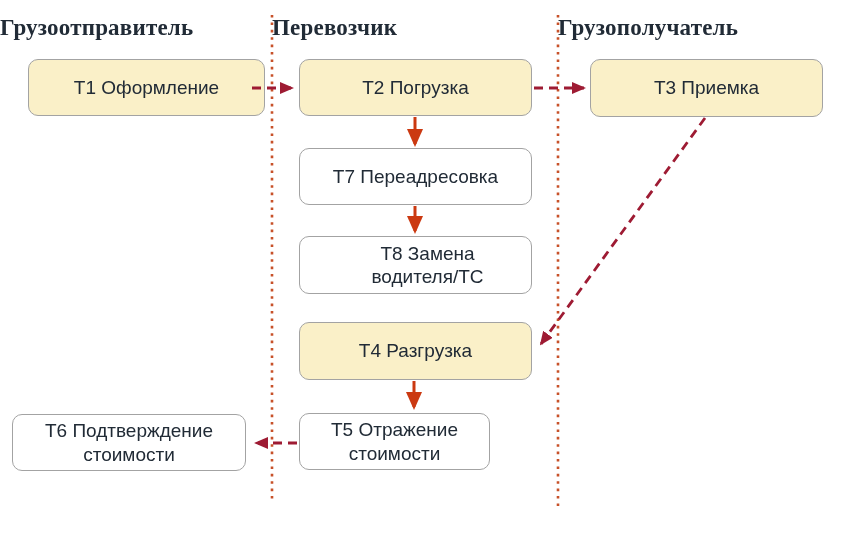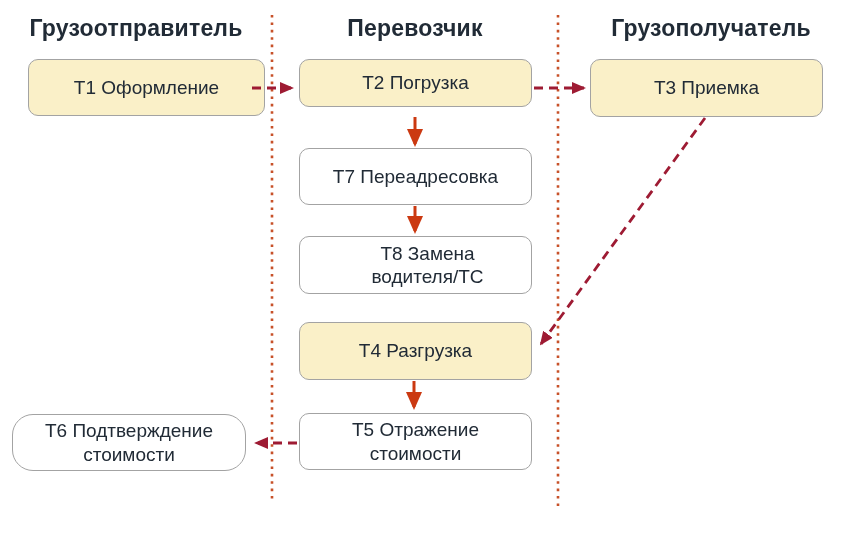--- a/index.html
+++ b/index.html
@@ -14,22 +14,23 @@
     background: #ffffff;
     font-family: "Liberation Sans", sans-serif;
     overflow: hidden;
   }
   .col-header {
     position: absolute;
     top: 15px;
     font-size: 23px;
     font-weight: bold;
     color: #212b36;
-    text-align: center;
+    text-align: left;
     letter-spacing: 0.2px;
+    font-family: Liberation Serif, serif;
   }
   .col-header.shipper   { left: 0;     width: 272px; }
   .col-header.carrier   { left: 272px; width: 286px; }
   .col-header.consignee { left: 558px; width: 306px; }
 
   .node {
     position: absolute;
     box-sizing: border-box;
     border: 1.6px solid #a3a3a3;
     border-radius: 10px;
@@ -42,27 +43,27 @@
     color: #212b36;
   }
   .node.highlighted { background: #faf0c8; }
   .node-label {
     white-space: pre-line;
     line-height: 1.22;
     padding: 2px 6px;
   }
 
   .node.t1 { left: 28px;  top: 59px;  width: 237px; height: 57px; }
-  .node.t2 { left: 299px; top: 59px;  width: 233px; height: 48px; }
+  .node.t2 { left: 299px; top: 59px;  width: 233px; height: 57px; }
   .node.t3 { left: 590px; top: 59px;  width: 233px; height: 58px; }
   .node.t7 { left: 299px; top: 148px; width: 233px; height: 57px; }
   .node.t8 { left: 299px; top: 236px; width: 233px; height: 58px; padding-left: 24px; }
   .node.t4 { left: 299px; top: 322px; width: 233px; height: 58px; }
-  .node.t5 { left: 299px; top: 413px; width: 233px; height: 57px; }
-  .node.t6 { left: 12px;  top: 414px; width: 234px; height: 57px; border-radius: 21px; }
+  .node.t5 { left: 299px; top: 413px; width: 191px; height: 57px; }
+  .node.t6 { left: 12px;  top: 414px; width: 234px; height: 57px; }
 
   .edges-layer {
     position: absolute;
     left: 0;
     top: 0;
     width: 864px;
     height: 539px;
     pointer-events: none;
   }
 </style>

